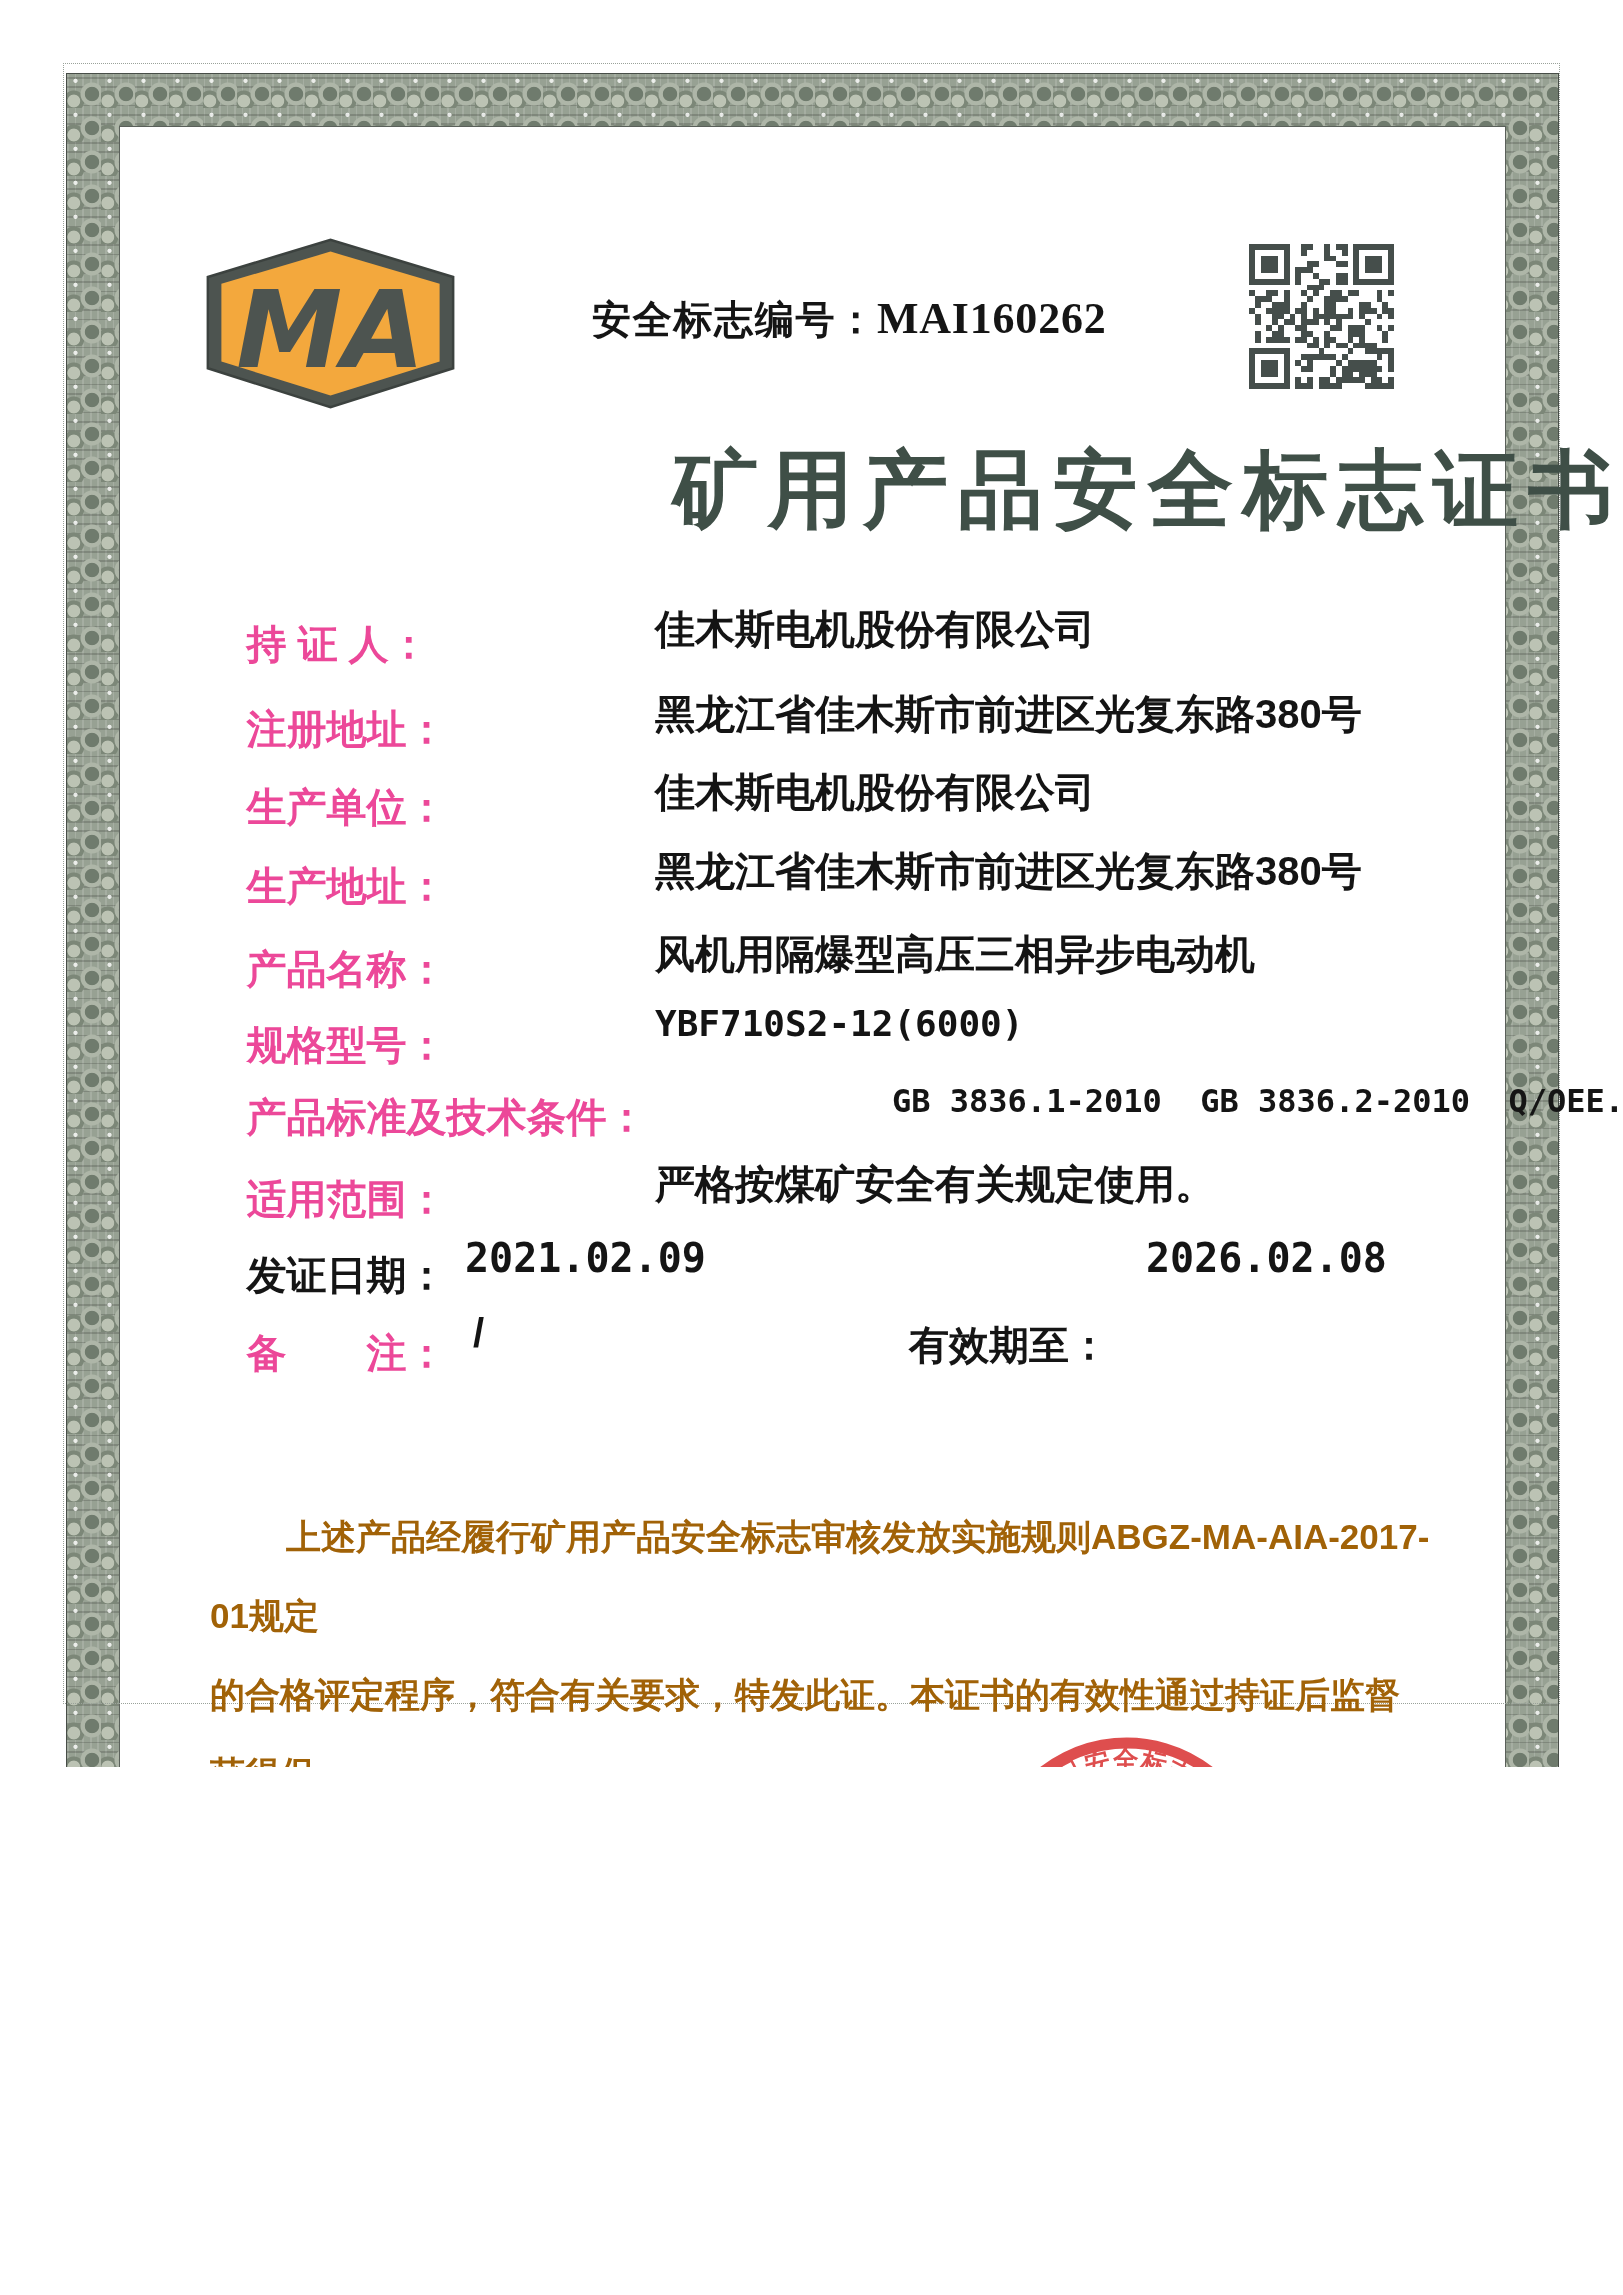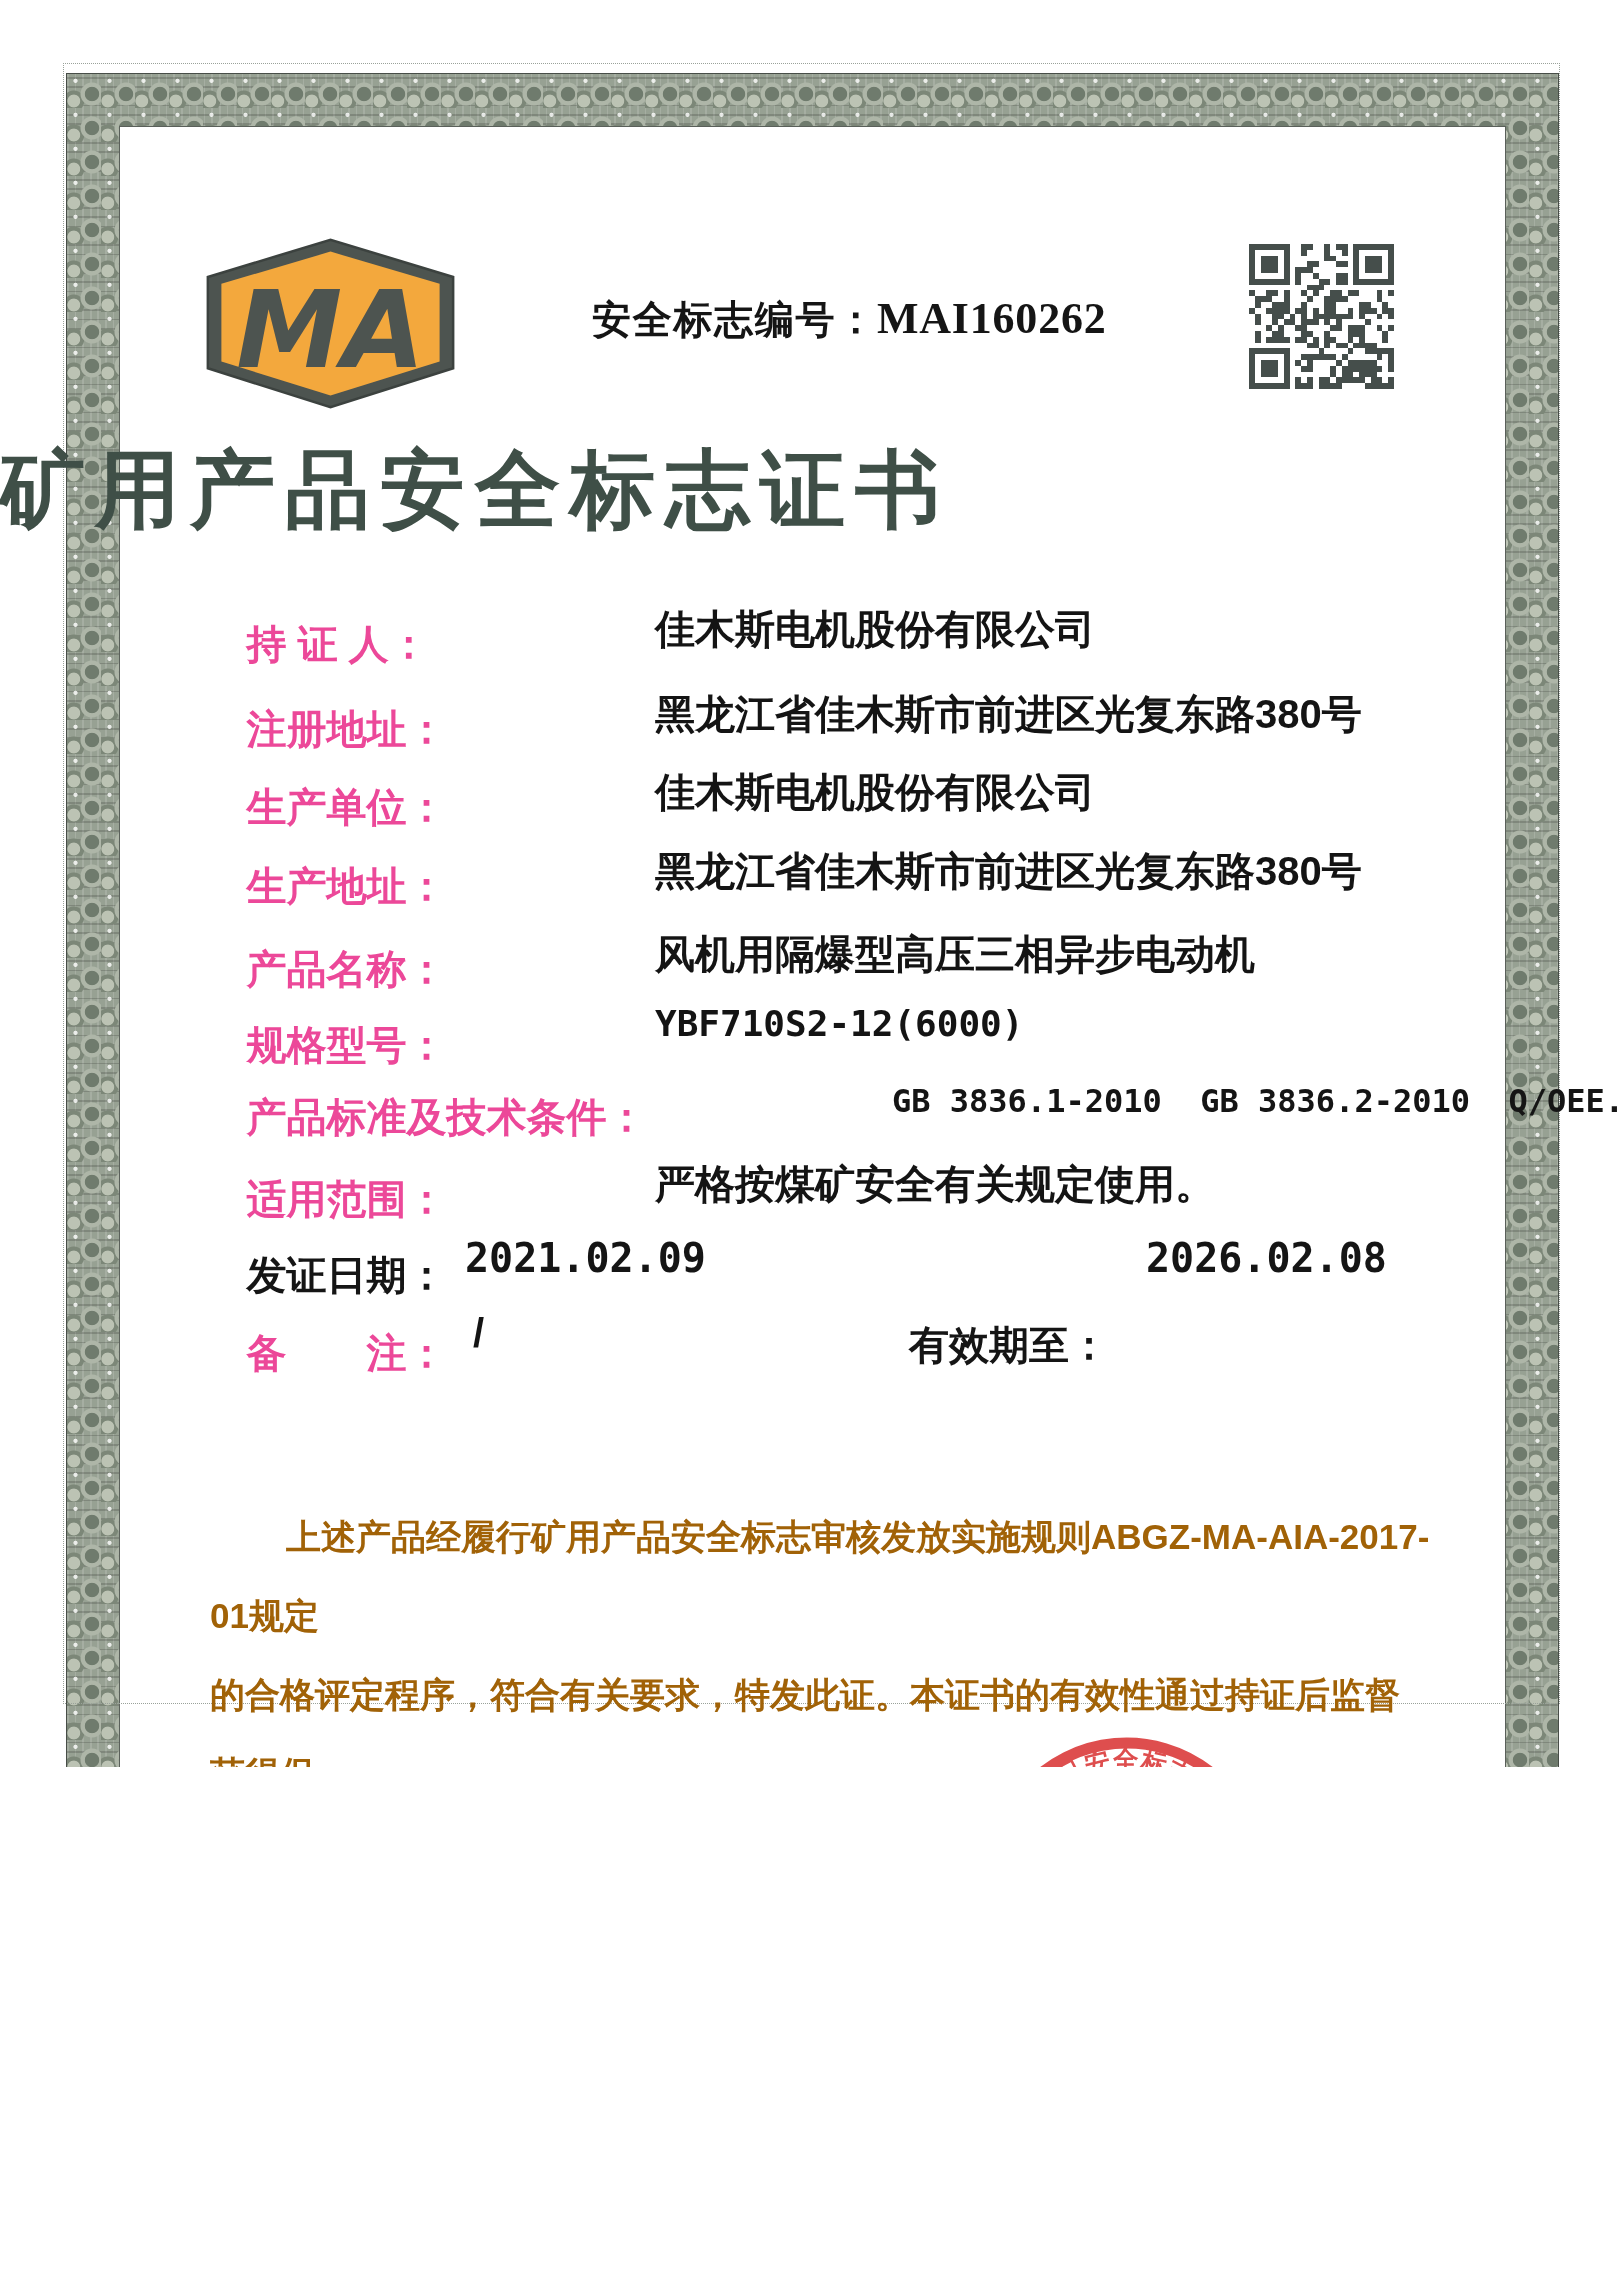--- a/index.html
+++ b/index.html
@@ -22,21 +22,21 @@
   .dotted-frame{position:absolute;left:63px;top:63px;right:63px;bottom:63px;
     border:1.7px dotted #9aa29a;}
   .content{position:absolute;left:0;top:0;width:1623px;height:2295px;}
 
   .ma-logo{position:absolute;left:201px;top:233px;width:259px;height:181px;}
   .cert-no{position:absolute;left:592px;top:293px;white-space:pre;}
   .cert-no .lbl{font-size:39px;font-weight:700;letter-spacing:1.7px;text-align:center;}
   .cert-no .num{font-family:"Liberation Serif",serif;font-size:44px;font-weight:700;letter-spacing:0.8px;}
   .qr{position:absolute;left:1249px;top:244px;width:145px;height:145px;}
 
-  .title{position:absolute;left:0;top:433px;width:1623px;text-align:left;
+  .title{position:absolute;left:0;top:433px;width:1623px;text-align:right;
     font-family:Liberation Sans, sans-serif;font-size:85px;font-weight:700;
     color:#3f4f47;letter-spacing:10px;}
 
   .row{position:absolute;left:224px;white-space:pre;}
   .row .label{display:inline-block;font-size:40px;font-weight:700;color:#ec4899;}
   .row .value{font-size:40px;font-weight:700;color:#141414;white-space:pre;}
   .val-x{position:absolute;left:431px;top:0;}
   .row{height:51px;}
   .mono{font-family:"DejaVu Sans Mono",monospace;}
   .std-label{font-size:40px;font-weight:700;}

